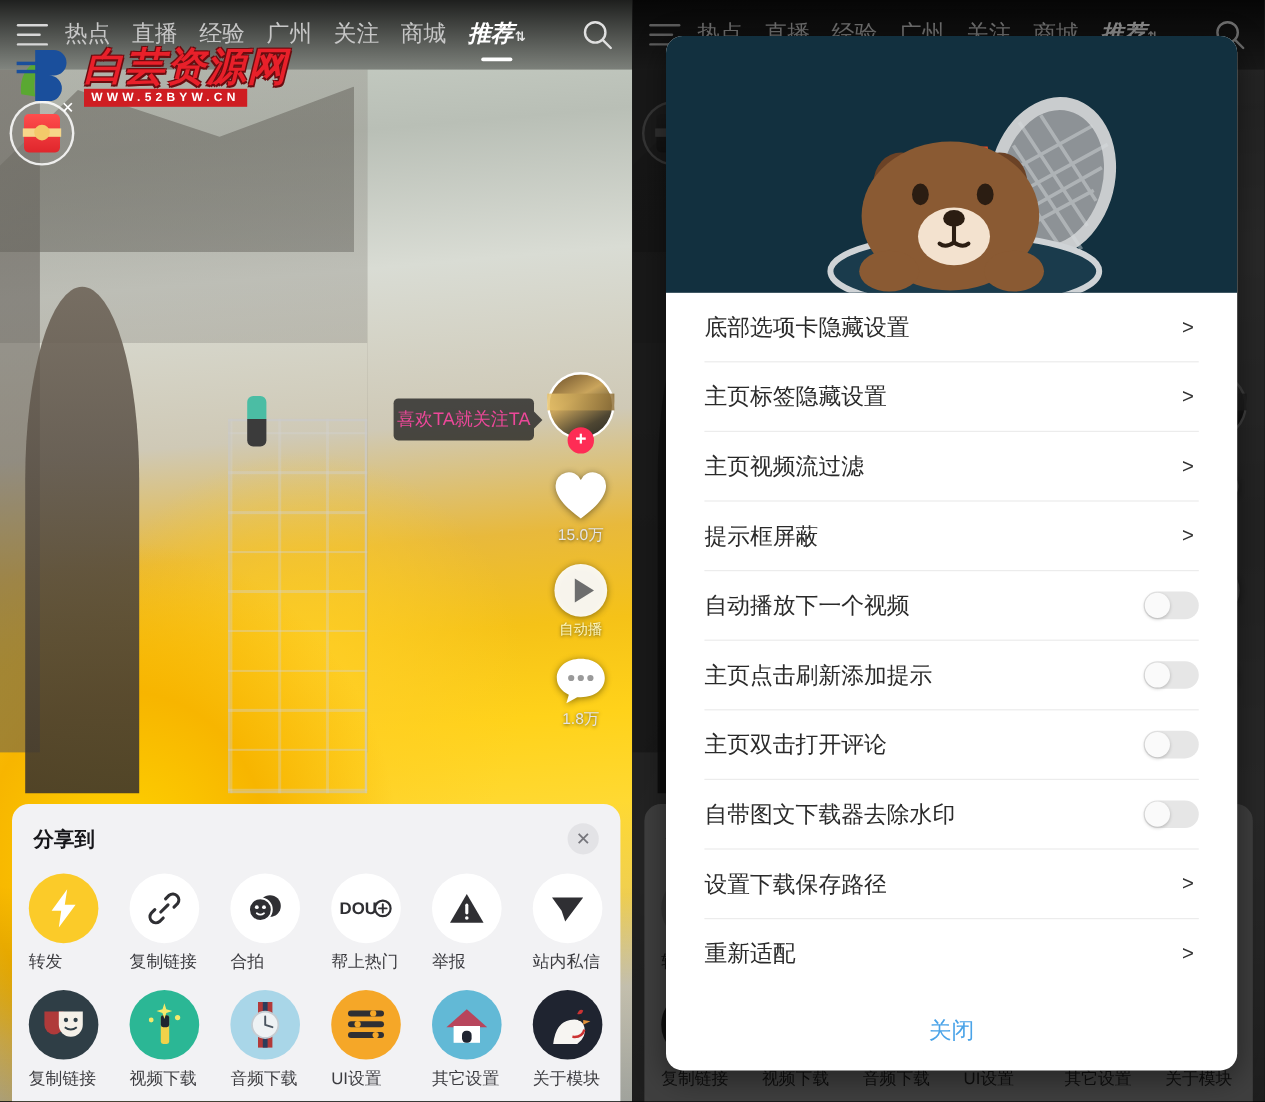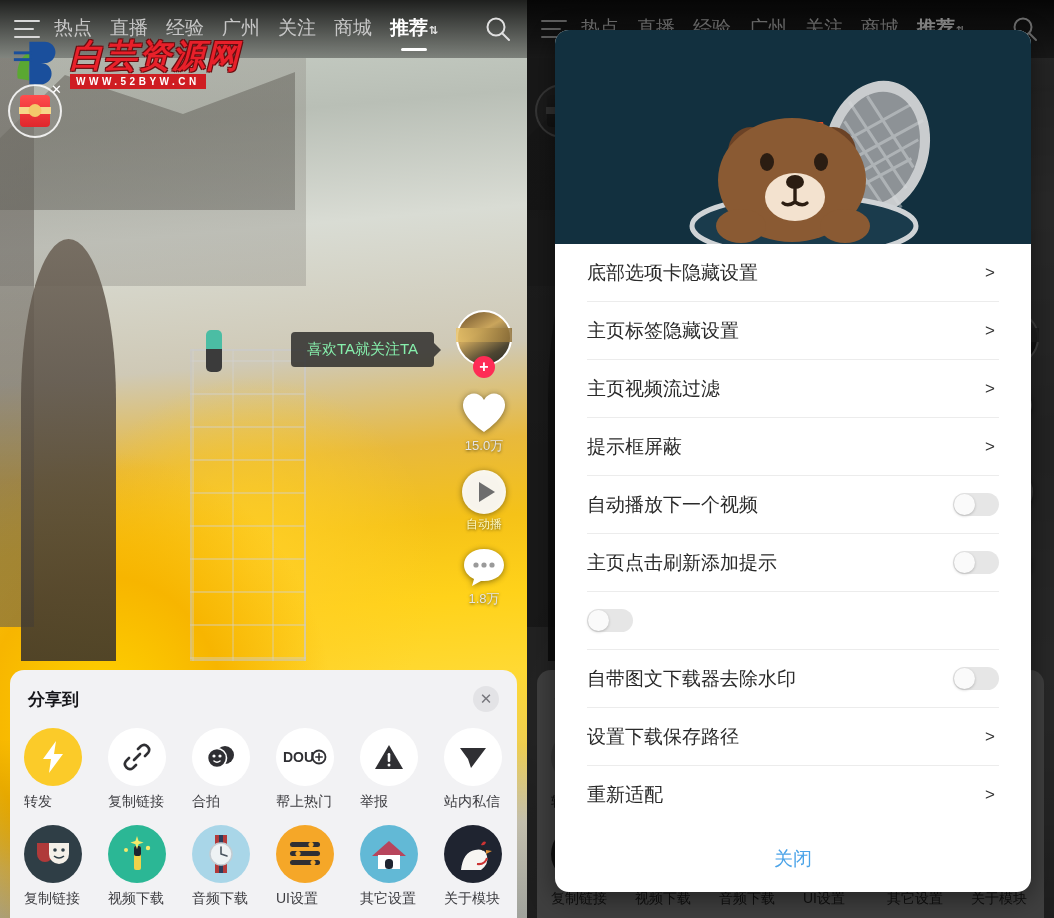--- a/index.html
+++ b/index.html
@@ -27,21 +27,21 @@
     justify-content: space-between; margin-right: 14px; flex: 0 0 auto; }
   .hamburger i { display: block; height: 2px; background: #d8d8d8; border-radius: 1px; }
   .hamburger i:nth-child(1){ width: 26px; }
   .hamburger i:nth-child(2){ width: 20px; }
   .hamburger i:nth-child(3){ width: 26px; }
   .navitems { display: flex; align-items: center; gap: 18px; flex: 1 1 auto; }
   .navitem {
     color: #c7c7c7; font-size: 19px; white-space: nowrap; position: relative;
     padding-bottom: 3px;
   }
-  .navitem.active { color: #fff; font-weight: bold; }
+  .navitem.active { color: #fff; font-weight: bold; font-style: italic; }
   .navitem.active .underline {
     position: absolute; left: 50%; transform: translateX(-50%);
     bottom: -7px; width: 26px; height: 3px; background: #fff; border-radius: 2px;
   }
   .navitem .caret { font-size: 11px; margin-left: 1px; opacity:.85; }
   .search-icon { width: 30px; height: 30px; flex: 0 0 auto; margin-left: 6px; }
   .search-icon svg { display: block; }
 
   
   #panel-right .topnav .navitem { color: #6e6e6e; }
@@ -109,23 +109,23 @@
     width: 22px; height: 22px; border-radius: 50%; background: #fe2c55;
     color:#fff; font-size: 16px; line-height: 21px; text-align: center; font-weight: bold;
   }
   .rail-item { display:flex; flex-direction:column; align-items:center; gap:3px; }
   .rail-count { color:#e5e5e5; font-size: 13px; text-shadow: 0 1px 3px rgba(0,0,0,.6); }
   .heart-icon svg, .play-icon svg, .comment-icon svg { display:block; filter: drop-shadow(0 1px 3px rgba(0,0,0,.45)); }
   .music-label { color:#fef9c3; font-size: 12px; text-shadow: 0 1px 3px rgba(0,0,0,.6); margin-top:-2px; }
 
   
   .follow-tip {
-    position: absolute; right: 93px; top: 332px; z-index: 22;
-    background: rgba(32,32,32,.78); color:#86efac; font-size: 15px;
-    padding: 8px 16px; border-radius: 4px; white-space: nowrap;
+    position: absolute; right: 82px; top: 332px; z-index: 22;
+    background: rgba(32,32,32,.78); color:#ec4899; font-size: 15px;
+    padding: 8px 3px; border-radius: 4px; white-space: nowrap;
   }
   .follow-tip::after {
     content:""; position:absolute; right:-7px; top: 50%; transform: translateY(-50%);
     border: 7px solid transparent; border-left-color: rgba(32,32,32,.78); border-right:0;
   }
 
   
   .gift-badge {
     position: absolute; left: 8px; top: 84px; width: 54px; height: 54px;
     border-radius: 50%; border: 2px solid rgba(255,255,255,.85);
@@ -686,20 +686,21 @@
             <span class="knob"></span>
           </div>
       </div>
       <div class="dlg-row">
         <div class="dlg-label">主页点击刷新添加提示</div>
         <div class="tgl">
             <span class="knob"></span>
           </div>
       </div>
       <div class="dlg-row">
+        <div class="dlg-label">主页双击打开评论</div>
         <div class="tgl">
             <span class="knob"></span>
           </div>
       </div>
       <div class="dlg-row">
         <div class="dlg-label">自带图文下载器去除水印</div>
         <div class="tgl">
             <span class="knob"></span>
           </div>
       </div>

